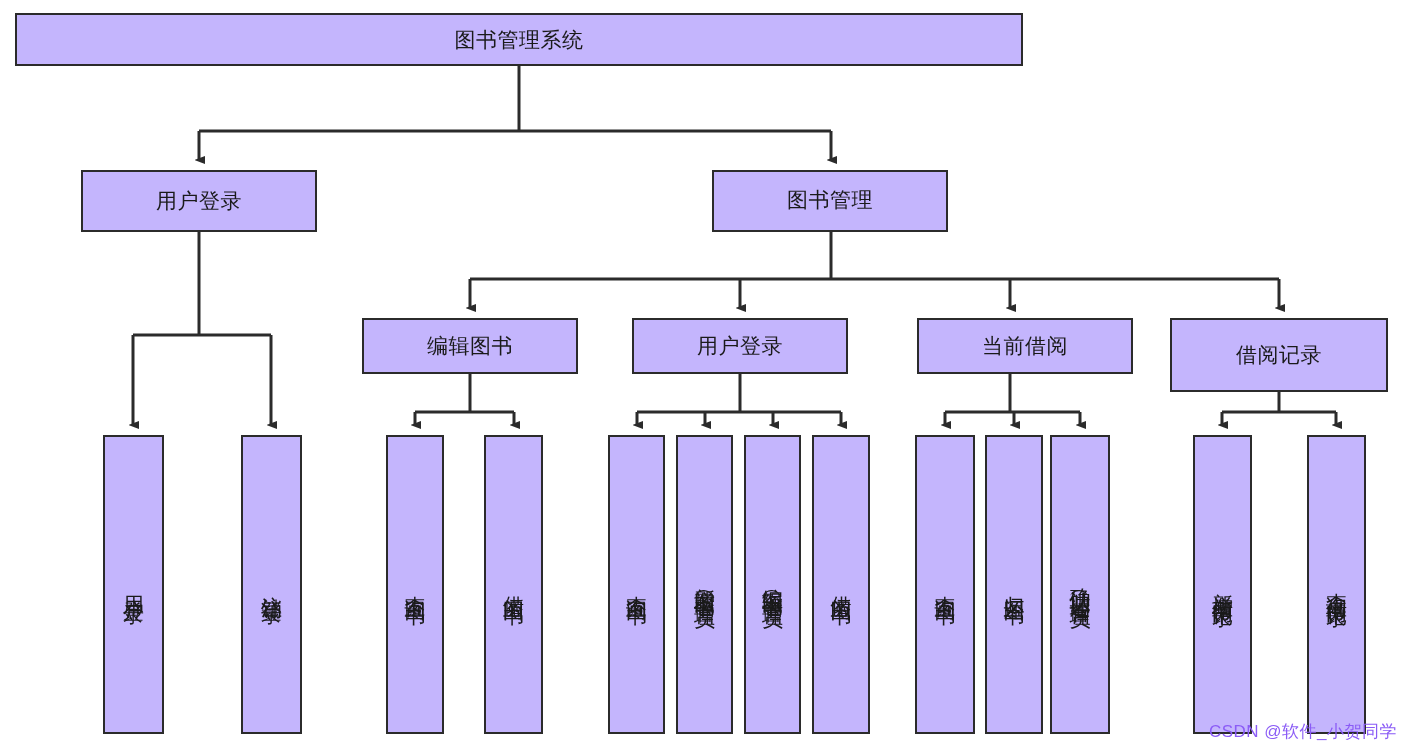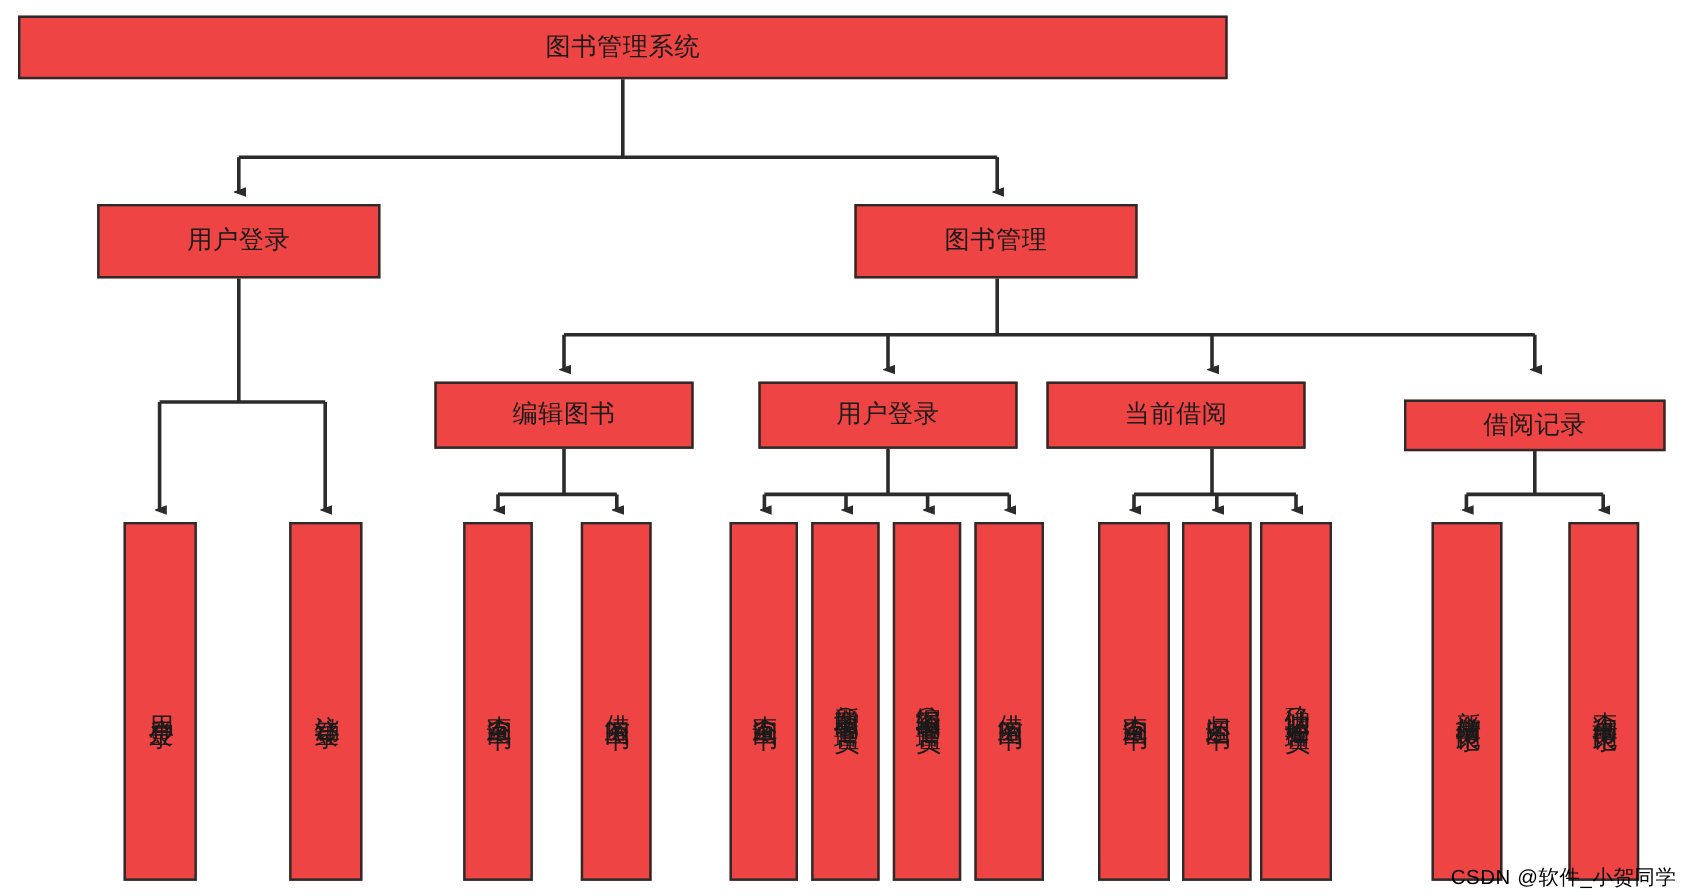--- a/index.html
+++ b/index.html
@@ -21,21 +21,21 @@
     position: absolute;
     left: 0;
     top: 0;
     width: 1405px;
     height: 747px;
     pointer-events: none;
   }
   .node {
     position: absolute;
     box-sizing: border-box;
-    background: #ef4444;
+    background: #c4b5fd;
     border: 2px solid #2b2b2b;
     display: flex;
     align-items: center;
     justify-content: center;
     color: #1a1a1a;
   }
   .node.horiz {
     font-size: 21px;
     letter-spacing: 0.5px;
     line-height: 1.2;
@@ -50,21 +50,21 @@
     white-space: nowrap;
   }
   .node.vert span {
     display: block;
   }
   #watermark {
     position: absolute;
     right: 8px;
     bottom: 4px;
     font-size: 17px;
-    color: #000000;
+    color: #8b5cf6;
     letter-spacing: 0.5px;
     user-select: none;
   }
 </style>
 </head>
 <body>
 
 <div id="canvas">
 
   <svg class="edges" viewBox="0 0 1405 747">
@@ -130,25 +130,25 @@
   </div>
 
   <div class="node horiz" style="left:362px;top:318px;width:216px;height:56px;">
     <span>编辑图书</span>
   </div>
 
   <div class="node horiz" style="left:632px;top:318px;width:216px;height:56px;">
     <span>用户登录</span>
   </div>
 
-  <div class="node horiz" style="left:872px;top:318px;width:216px;height:56px;">
+  <div class="node horiz" style="left:917px;top:318px;width:216px;height:56px;">
     <span>当前借阅</span>
   </div>
 
-  <div class="node horiz" style="left:1170px;top:318px;width:218px;height:43px;margin-top:15px;">
+  <div class="node horiz" style="left:1170px;top:318px;width:218px;height:74px;">
     <span>借阅记录</span>
   </div>
 
   <div class="node vert" style="left:103px;top:435px;width:61px;height:299px;">
     <span>用户登录</span>
   </div>
 
   <div class="node vert" style="left:241px;top:435px;width:61px;height:299px;">
     <span>注销登录</span>
   </div>

